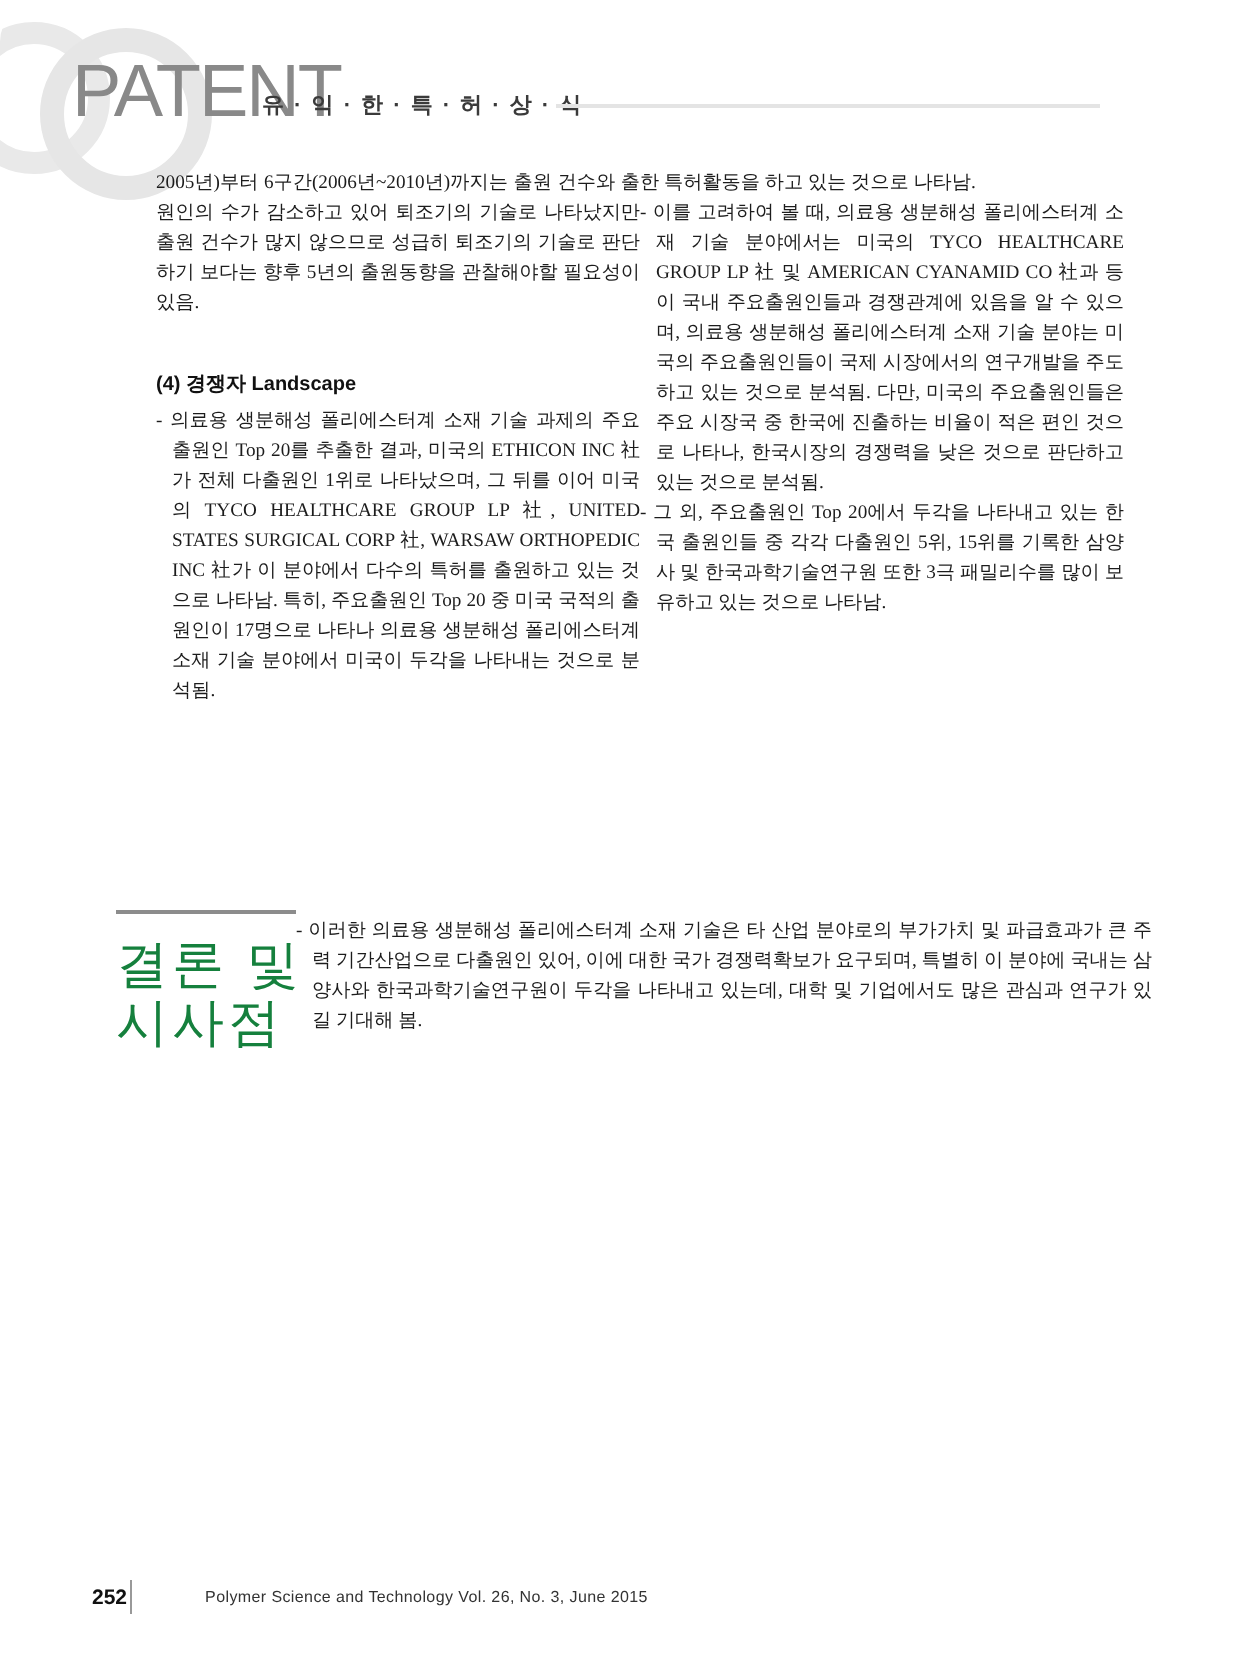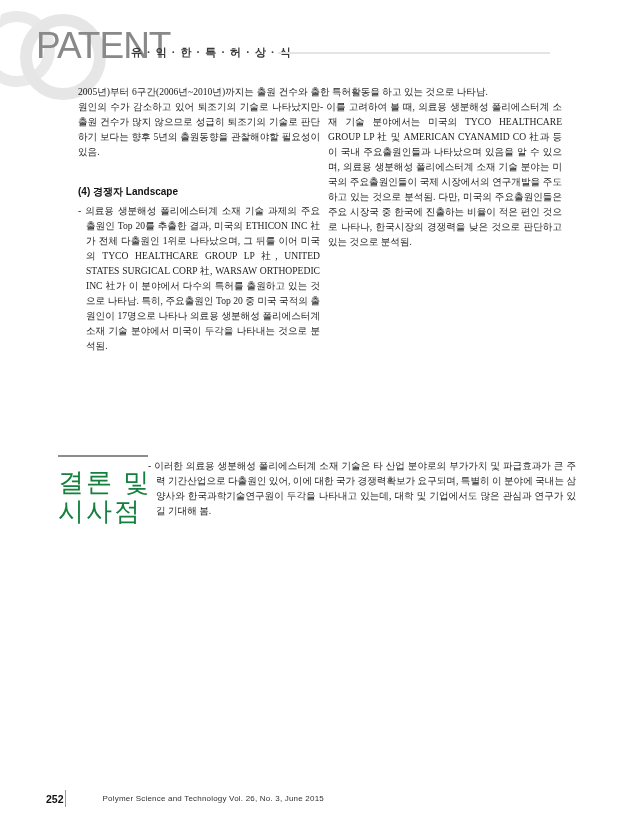--- a/index.html
+++ b/index.html
@@ -139,21 +139,22 @@
   <div class="header-rule"></div>
 
   <div class="article">
     <div class="col">
       <p class="body-text">2005년)부터 6구간(2006년~2010년)까지는 출원 건수와 출원인의 수가 감소하고 있어 퇴조기의 기술로 나타났지만 출원 건수가 많지 않으므로 성급히 퇴조기의 기술로 판단하기 보다는 향후 5년의 출원동향을 관찰해야할 필요성이 있음.</p>
       <div class="section-heading">(4) 경쟁자 Landscape</div>
       <p class="body-text bullet">- 의료용 생분해성 폴리에스터계 소재 기술 과제의 주요 출원인 Top 20를 추출한 결과, 미국의 ETHICON INC 社가 전체 다출원인 1위로 나타났으며, 그 뒤를 이어 미국의 TYCO HEALTHCARE GROUP LP 社, UNITED STATES SURGICAL CORP 社, WARSAW ORTHOPEDIC INC 社가 이 분야에서 다수의 특허를 출원하고 있는 것으로 나타남. 특히, 주요출원인 Top 20 중 미국 국적의 출원인이 17명으로 나타나 의료용 생분해성 폴리에스터계 소재 기술 분야에서 미국이 두각을 나타내는 것으로 분석됨.</p>
     </div>
     <div class="col">
       <p class="body-text">한 특허활동을 하고 있는 것으로 나타남.</p>
-      <p class="body-text bullet">- 이를 고려하여 볼 때, 의료용 생분해성 폴리에스터계 소재 기술 분야에서는 미국의 TYCO HEALTHCARE GROUP LP 社 및 AMERICAN CYANAMID CO 社과 등이 국내 주요출원인들과 나타났으며 있음을 알 수 있으며, 의료용 생분해성 폴리에스터계 소재 기술 분야는 미국의 주요출원인들이 국제 시장에서의 연구개발을 주도하고 있는 것으로 분석됨. 다만, 미국의 주요출원인들은 주요 시장국 중 한국에 진출하는 비율이 적은 편인 것으로 나타나, 한국시장의 경쟁력을 낮은 것으로 판단하고 있는 것으로 분석됨.</p>
+      <p class="body-text bullet">- 이를 고려하여 볼 때, 의료용 생분해성 폴리에스터계 소재 기술 분야에서는 미국의 TYCO HEALTHCARE GROUP LP 社 및 AMERICAN CYANAMID CO 社과 등이 국내 주요출원인들과 경쟁관계에 있음을 알 수 있으며, 의료용 생분해성 폴리에스터계 소재 기술 분야는 미국의 주요출원인들이 국제 시장에서의 연구개발을 주도하고 있는 것으로 분석됨. 다만, 미국의 주요출원인들은 주요 시장국 중 한국에 진출하는 비율이 적은 편인 것으로 나타나, 한국시장의 경쟁력을 낮은 것으로 판단하고 있는 것으로 분석됨.</p>
+      <p class="body-text bullet">- 그 외, 주요출원인 Top 20에서 두각을 나타내고 있는 한국 출원인들 중 각각 다출원인 5위, 15위를 기록한 삼양사 및 한국과학기술연구원 또한 3극 패밀리수를 많이 보유하고 있는 것으로 나타남.</p>
     </div>
   </div>
 
   <div class="conclusion-rule"></div>
   <div class="conclusion-heading">
     <div>결론 및</div>
     <div>시사점</div>
   </div>
   <div class="conclusion-text">
     <p class="body-text bullet">- 이러한 의료용 생분해성 폴리에스터계 소재 기술은 타 산업 분야로의 부가가치 및 파급효과가 큰 주력 기간산업으로 다출원인 있어, 이에 대한 국가 경쟁력확보가 요구되며, 특별히 이 분야에 국내는 삼양사와 한국과학기술연구원이 두각을 나타내고 있는데, 대학 및 기업에서도 많은 관심과 연구가 있길 기대해 봄.</p>

